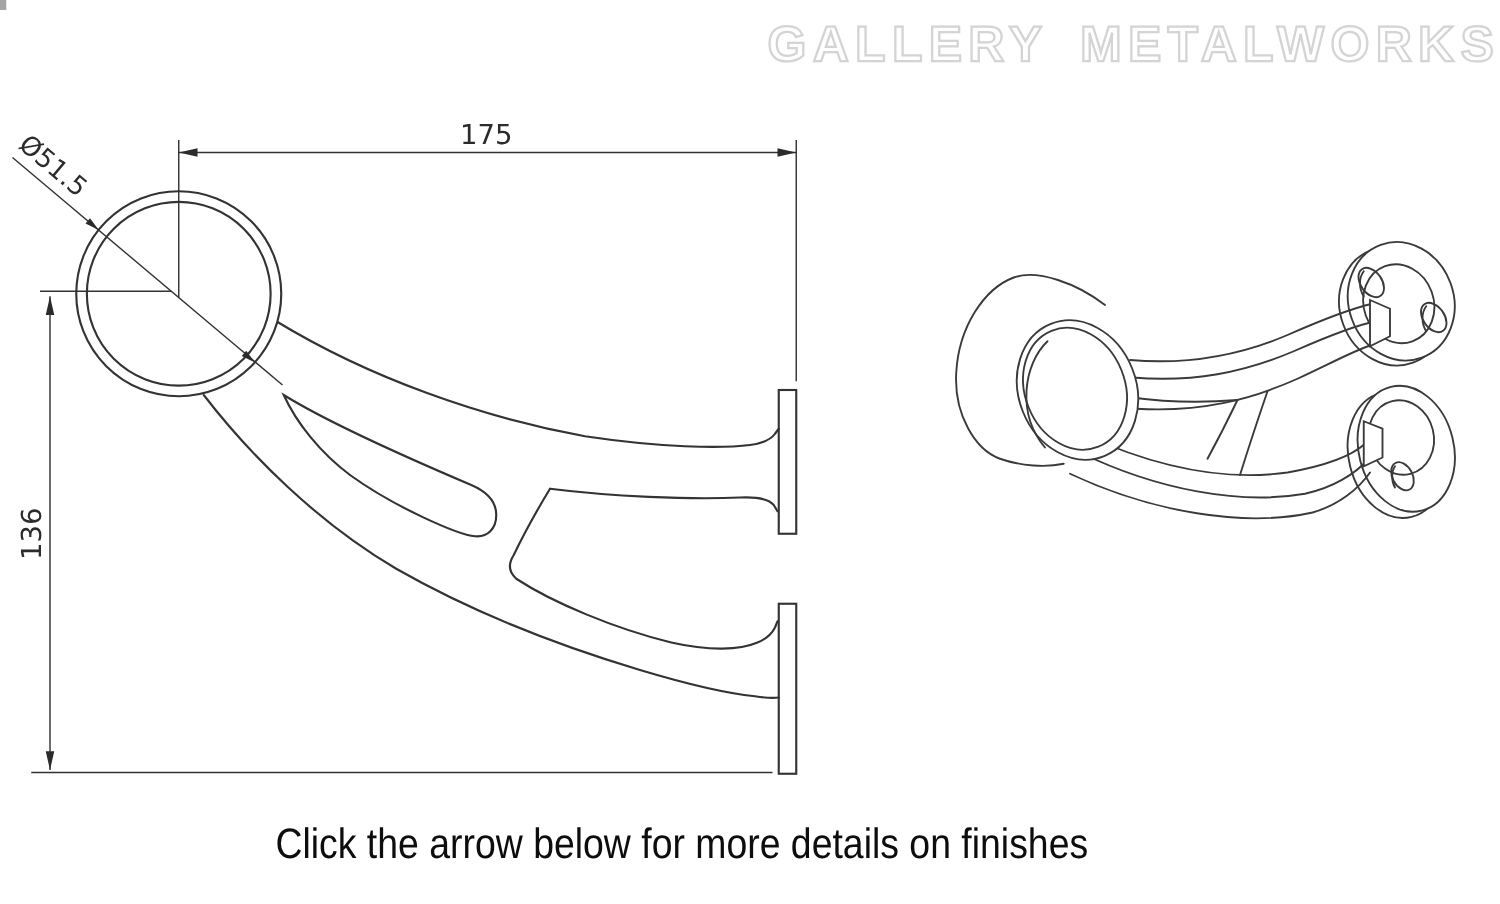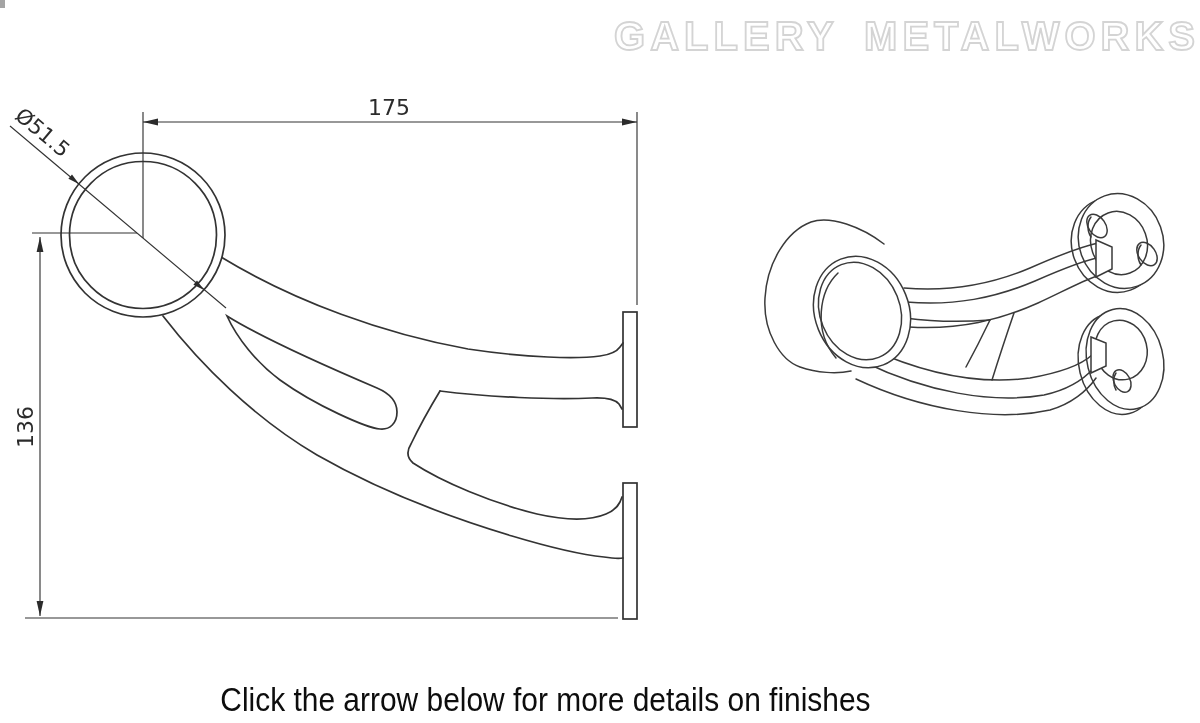--- a/index.html
+++ b/index.html
@@ -12,21 +12,21 @@
   }
   .watermark{
     position:absolute;top:14px;left:0;width:100%;text-align:right;
     font-family:"Liberation Sans",sans-serif;font-weight:bold;font-size:40px;
     letter-spacing:5px;word-spacing:10px;
     color:#ffffff;-webkit-text-stroke:1.8px #d4d4d4;text-shadow:0 0 1px #dcdcdc;
     user-select:none;white-space:nowrap;
   }
   .drawing-svg{position:absolute;left:0;top:0;width:1200px;height:723px;}
   .caption-wrap{
-    position:absolute;left:0;top:680px;width:1090px;text-align:center;
+    position:absolute;left:0;top:656px;width:1090px;text-align:center;
   }
   .caption-text{
     display:inline-block;font-family:"Liberation Sans",sans-serif;font-size:34px;
     color:#0d0d0d;transform:scaleX(0.88);transform-origin:center;white-space:nowrap;
   }
   svg .ln{stroke:#333333;stroke-width:1.7;fill:none;stroke-linecap:round;}
   svg .lnf{stroke:#333333;stroke-width:1.7;fill:#ffffff;stroke-linecap:round;}
   svg .iso{stroke:#3a3a3a;stroke-width:1.5;fill:none;stroke-linecap:round;}
   svg .isof{stroke:#3a3a3a;stroke-width:1.5;fill:#ffffff;stroke-linecap:round;}
   svg .dim{stroke:#333333;stroke-width:1.15;fill:none;}

